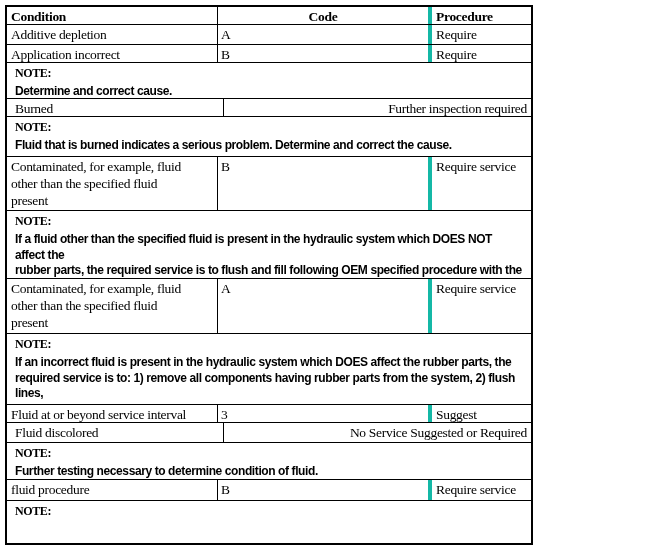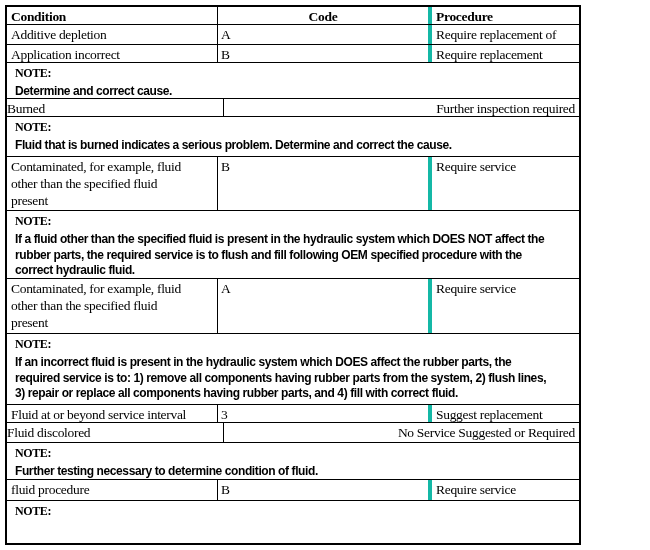--- a/index.html
+++ b/index.html
@@ -1,31 +1,31 @@
 <!DOCTYPE html>
 <html><head>
 <meta charset="utf-8">
 <style>
   * { margin:0; padding:0; box-sizing:border-box; }
   html,body { width:650px; height:550px; background:#ffffff; overflow:hidden; }
   .doc-table {
     position:absolute; left:5px; top:5px;
-    width:576px; height:540px;
+    width:528px; height:540px;
     border:2px solid #000000;
     background:#ffffff;
   }
   .row { display:flex; border-bottom:1px solid #000000; overflow:hidden; }
   .row:last-child { border-bottom:none; }
   .c { overflow:hidden; }
   
   .c1 { flex:0 0 210px; padding:1px 4px; }
   .c2 { flex:0 0 211px; border-left:1px solid #000000; padding:1px 3px; }
   .c3 { flex:1 1 auto;  border-left:4px solid #14b8a6; padding:1px 4px; }
   
-  .c1m { flex:0 0 216px; padding:1px 0; }
+  .c1m { flex:0 0 216px; padding:1px 8px; }
   .c2m { flex:1 1 auto; border-left:1px solid #000000; padding:1px 4px 1px 20px;text-align:right; }
   
   .cnote { flex:1 1 auto; padding:2px 8px; }
 
   .serif {
     font-family:"Liberation Serif","DejaVu Serif",serif;
     font-size:13.5px; line-height:17px; letter-spacing:-0.3px; color:#000000;
   }
   .hdr { font-weight:bold; }
   .center { text-align:center; }

